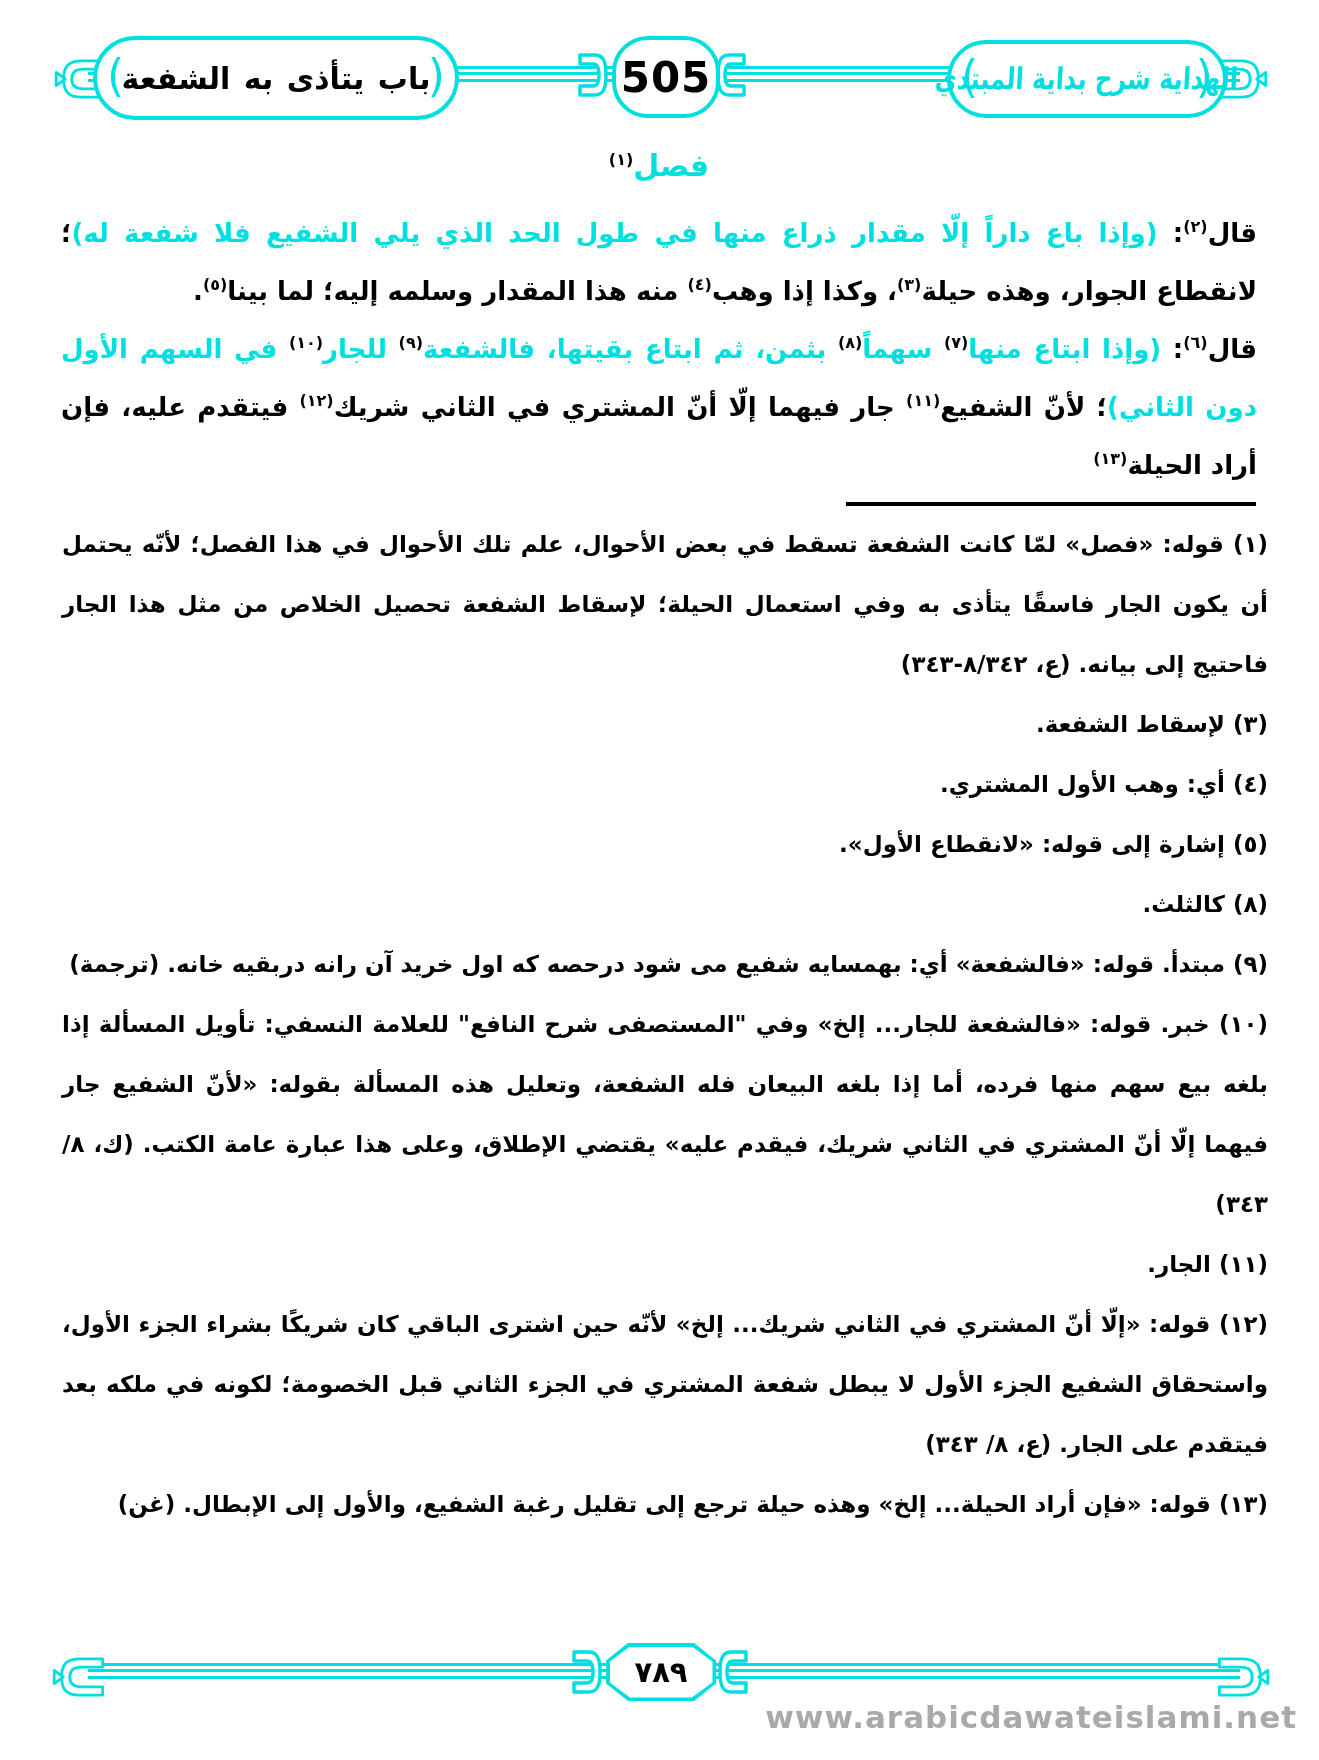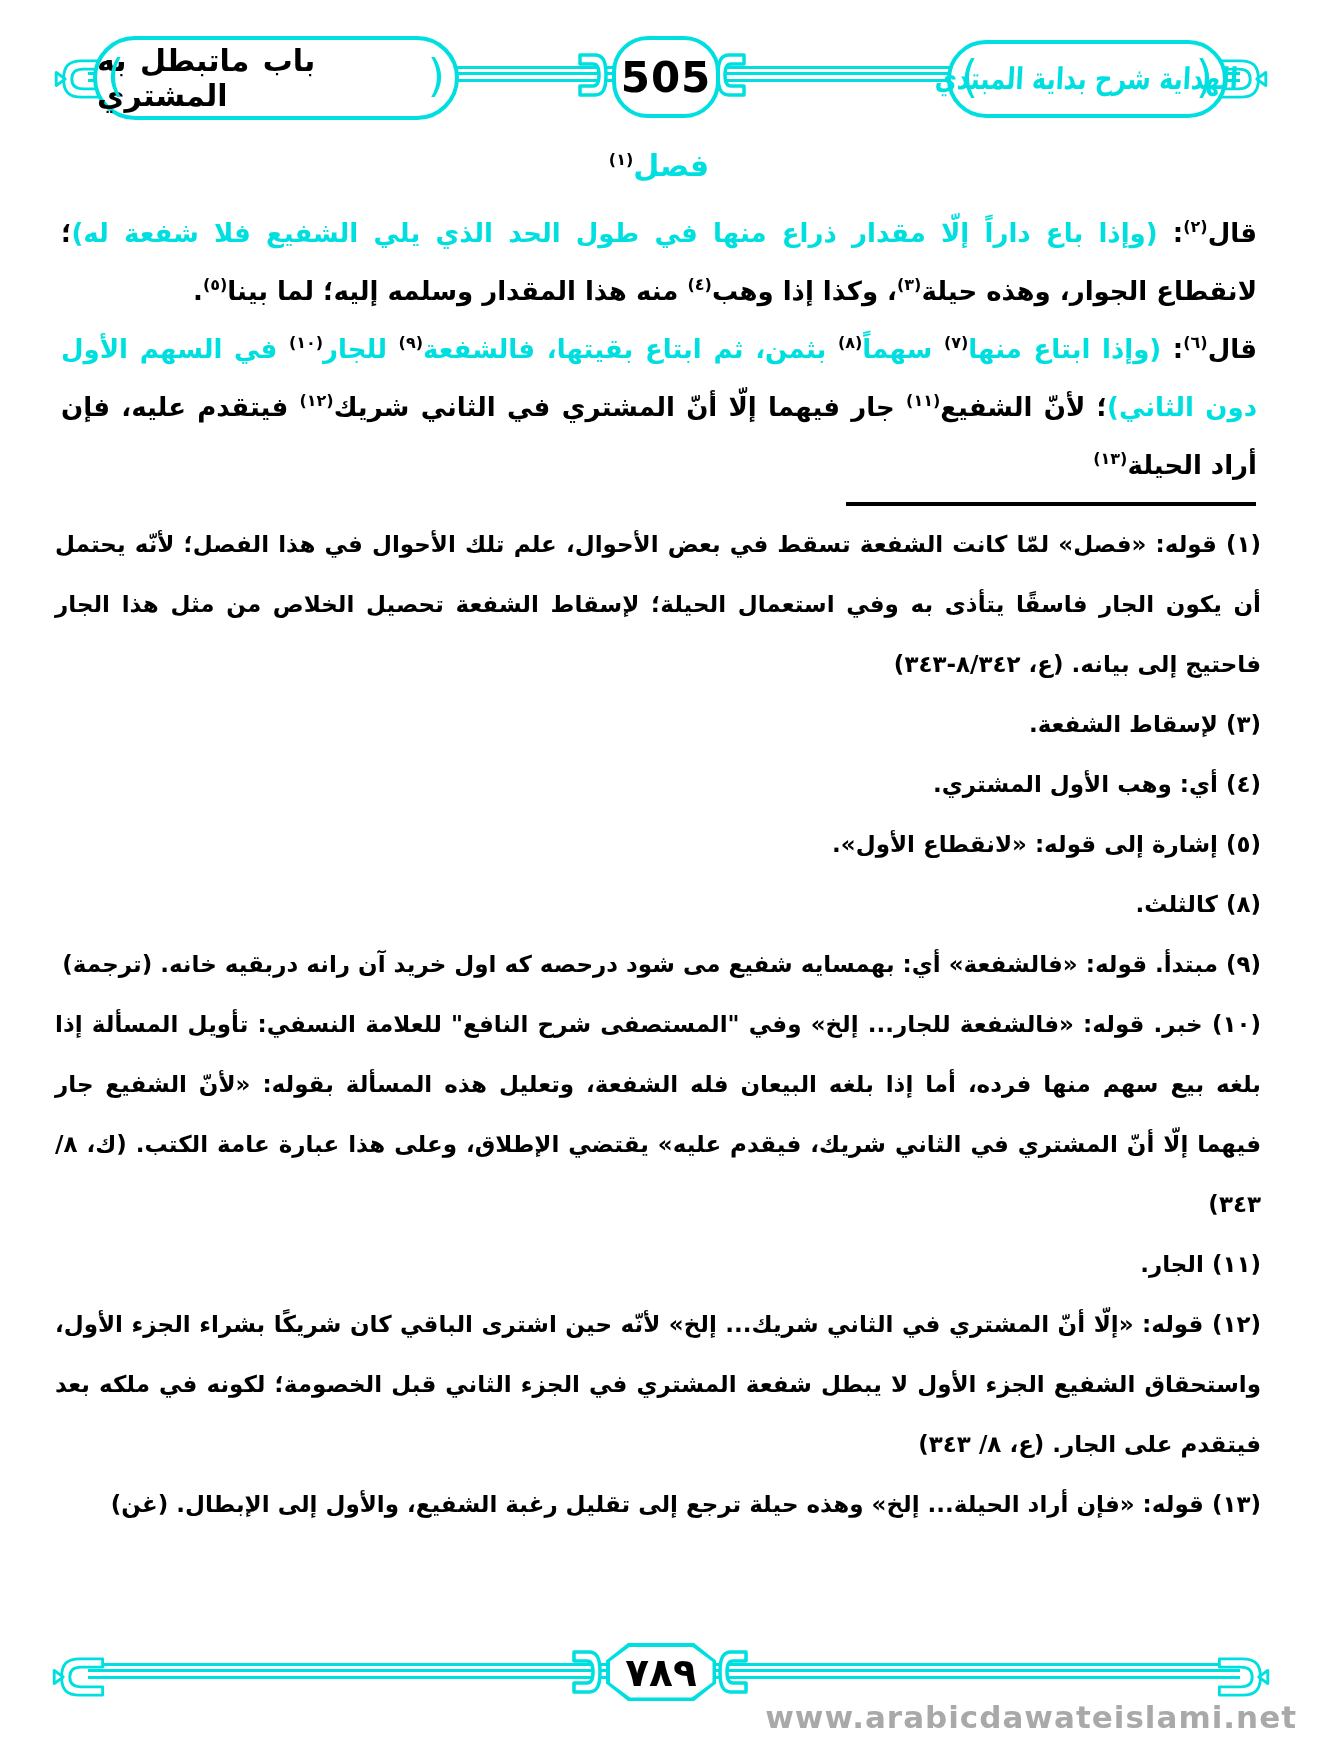--- a/index.html
+++ b/index.html
@@ -44,39 +44,39 @@
   .fasl { text-align:center; font-size:30px; font-weight:bold; color:var(--accent);
           line-height:48px; margin:0 0 14px 0; }
   .fasl .fnm { color:#000; }
   .para { margin:0; font-size:26px; font-weight:bold; line-height:58px; color:#000; }
   .seg-q { color:var(--accent); }
   .seg-n { color:#000; }
   sup.fnm { color:#000; font-size:16px; font-weight:bold; line-height:0; }
 
   
   .fnsep { position:absolute; top:502px; left:846px; width:410px; height:4px; background:#000; }
-  .fns { position:absolute; top:514px; right:58px; width:1206px;
+  .fns { position:absolute; top:514px; right:51px; width:1206px;
          direction:rtl; text-align:justify; }
   .fn { margin:0; font-size:23px; font-weight:bold; line-height:60px; color:#000; }
   .fn-label { white-space:nowrap; }
 
   
   .ftr { position:absolute; top:1642px; left:0; width:1319px; height:72px; }
   .ftr .rule { left:88px; width:1152px; top:21px; }
   .ftr .cap-left  { left:46px;  top:12px; }
   .ftr .cap-right { left:1212px; top:12px; }
   .ftr .c3 { left:572px; top:7px; }
   .ftr .c4 { left:718px; top:7px; }
   .octagon { position:absolute; left:606px; top:1px; width:110px; height:58px; z-index:2;
              background:var(--accent);
              clip-path:polygon(20% 0,80% 0,100% 30%,100% 70%,80% 100%,20% 100%,0 70%,0 30%); }
   .octagon-in { position:absolute; inset:3.5px; background:#fff;
              clip-path:polygon(20% 0,80% 0,100% 30%,100% 70%,80% 100%,20% 100%,0 70%,0 30%);
              display:flex; align-items:center; justify-content:center; }
-  .footer-num { font-size:39px; font-weight:bold; }
+  .footer-num { font-size:29px; font-weight:bold; }
   .watermark { position:absolute; top:1699px; right:22px; font-size:31px; font-weight:bold;
                color:var(--wm); letter-spacing:1px; font-family:"DejaVu Sans", sans-serif; }
 </style>
 </head>
 <body>
 
 <div class="page">
 
   <div class="hdr">
     <div class="rule"></div>
@@ -90,21 +90,21 @@
       <path d="M14 28 L3 20 V36 Z"></path>
     </svg>
     <svg class="orn clasp c1 flip" viewBox="0 0 30 46">
       <path d="M28 3 H13 C5 3 2 9 2 23 C2 37 5 43 13 43 H28 V34 H15 C11 34 9 31 9 23 C9 15 11 12 15 12 H28 Z"></path>
     </svg>
     <svg class="orn clasp c2" viewBox="0 0 30 46">
       <path d="M28 3 H13 C5 3 2 9 2 23 C2 37 5 43 13 43 H28 V34 H15 C11 34 9 31 9 23 C9 15 11 12 15 12 H28 Z"></path>
     </svg>
 
     <div class="capsule left-capsule parens">
-      <span class="chapter-title">باب ماتبطل به المشتري</span>
+      <span class="chapter-title">باب يتأذى به الشفعة</span>
     </div>
     <div class="capsule num-capsule">
       <span class="page-number">505</span>
     </div>
     <div class="capsule title-capsule parens">
       <span class="book-title">الهداية شرح بداية المبتدي</span>
     </div>
   </div>
 
   <main class="bodytext">

